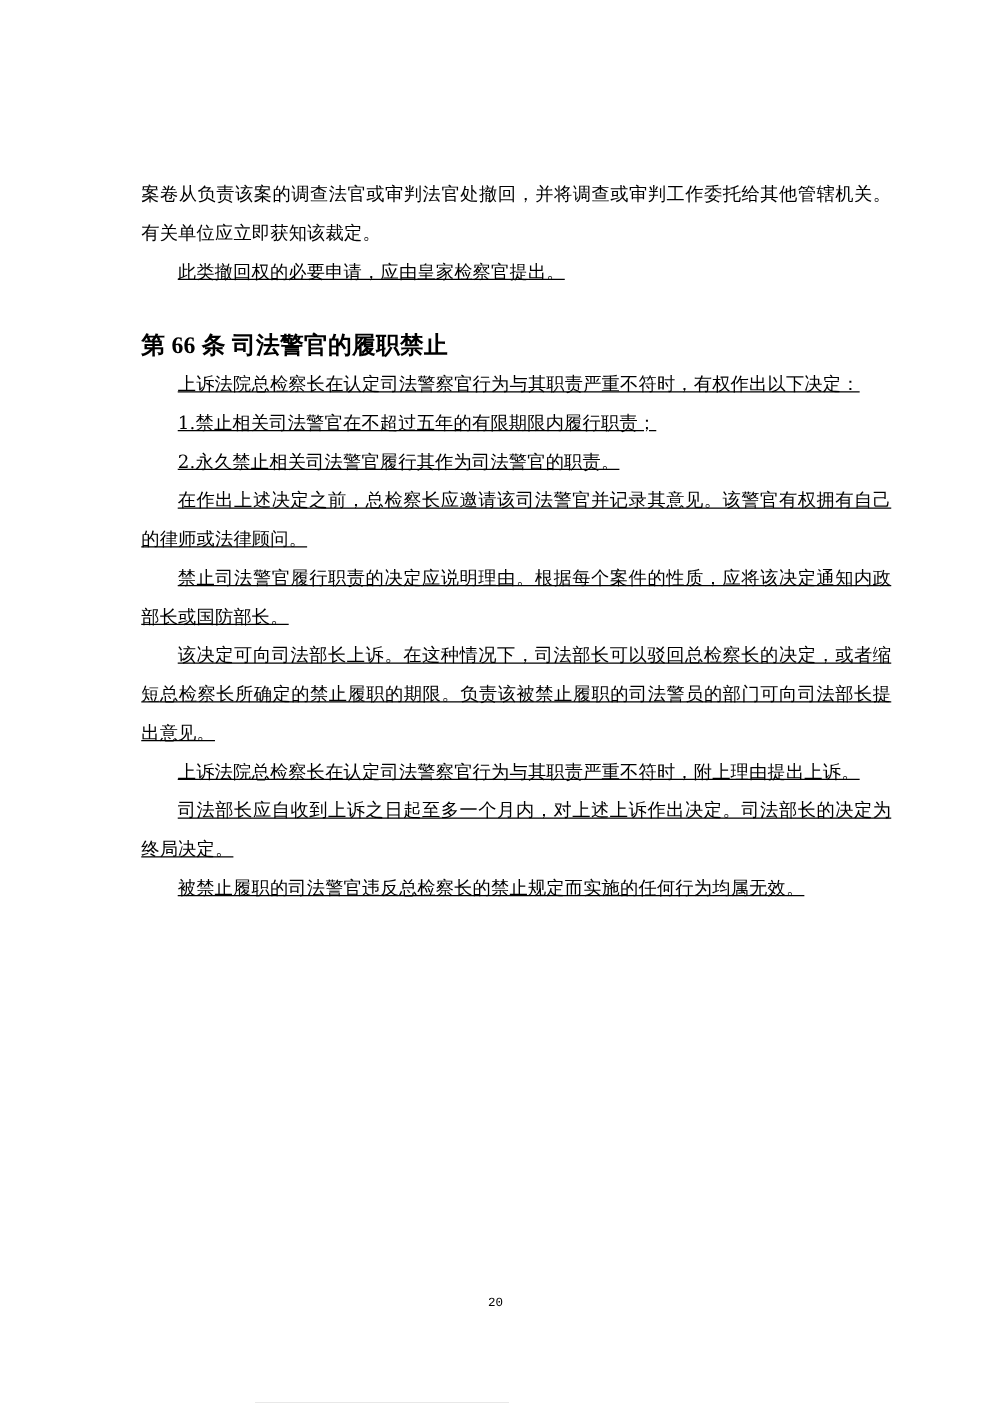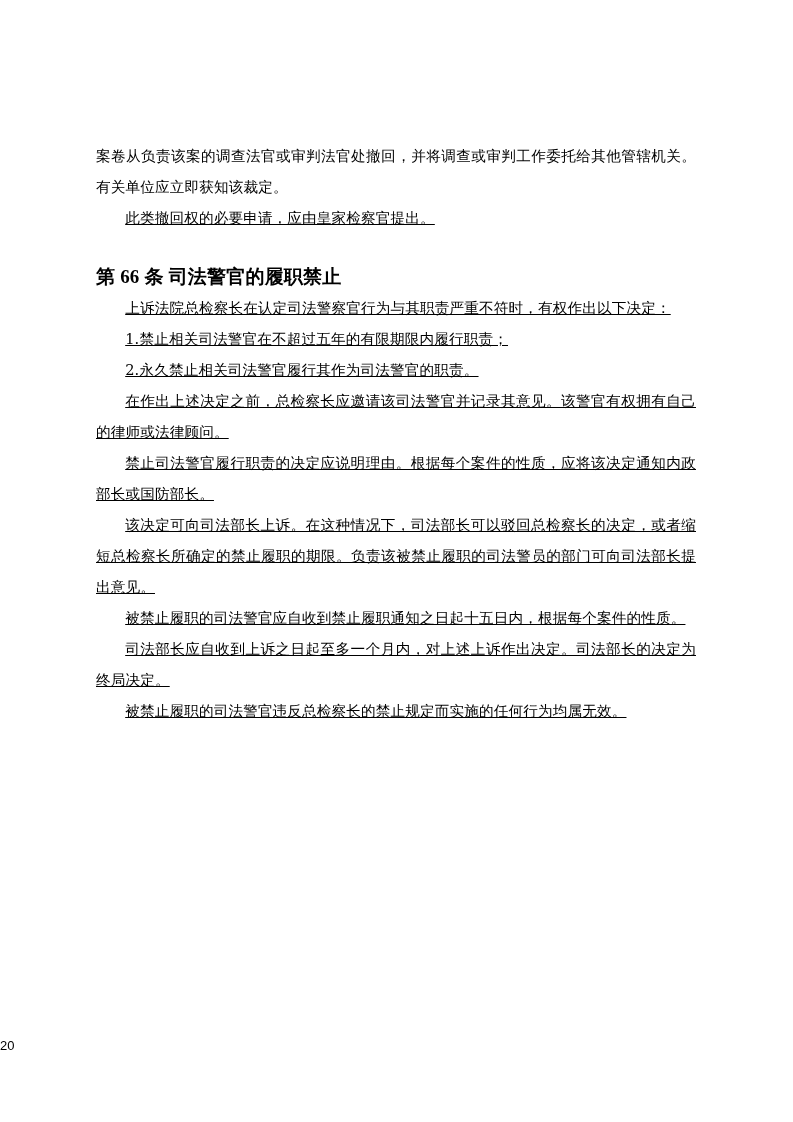--- a/index.html
+++ b/index.html
@@ -13,21 +13,21 @@
     height: 1122px;
     background: #ffffff;
     margin: 0 auto;
     box-sizing: border-box;
     overflow: hidden;
     font-family: "DejaVu Serif", "Liberation Serif", serif;
     color: #000000;
   }
   .content {
     position: absolute;
-    left: 96px;
+    left: 113px;
     top: 140px;
     width: 600px;
   }
   .para {
     font-size: 14.6px;
     line-height: 31px;
     text-align: justify;
     text-justify: inter-ideograph;
     margin: 0;
     letter-spacing: 0.15px;
@@ -45,38 +45,38 @@
     font-family: Liberation Serif, serif;
   }
   .spacer-lg {
     height: 28px;
   }
   .pagenum {
     position: absolute;
     left: 0;
     right: 0;
     top: 1038px;
-    text-align: left;
-    font-size: 13px;
-    font-family: Liberation Sans, sans-serif;
+    text-align: center;
+    font-size: 10px;
+    font-family: Liberation Mono, monospace;
   }
 </style>
 </head>
 <body>
 
 <div class="page">
   <div class="content">
     <p class="para">案卷从负责该案的调查法官或审判法官处撤回，并将调查或审判工作委托给其他管辖机关。有关单位应立即获知该裁定。</p>
     <p class="para indent">此类撤回权的必要申请，应由皇家检察官提出。</p>
     <div class="spacer-lg"></div>
     <p class="heading">第 66 条  司法警官的履职禁止</p>
     <p class="para indent">上诉法院总检察长在认定司法警察官行为与其职责严重不符时，有权作出以下决定：</p>
     <p class="para indent">1.禁止相关司法警官在不超过五年的有限期限内履行职责；</p>
     <p class="para indent">2.永久禁止相关司法警官履行其作为司法警官的职责。</p>
     <p class="para indent">在作出上述决定之前，总检察长应邀请该司法警官并记录其意见。该警官有权拥有自己的律师或法律顾问。</p>
     <p class="para indent">禁止司法警官履行职责的决定应说明理由。根据每个案件的性质，应将该决定通知内政部长或国防部长。</p>
     <p class="para indent">该决定可向司法部长上诉。在这种情况下，司法部长可以驳回总检察长的决定，或者缩短总检察长所确定的禁止履职的期限。负责该被禁止履职的司法警员的部门可向司法部长提出意见。</p>
-    <p class="para indent">被禁止履职的司法警官应自收到禁止履职通知之日起十五日内，根据每个案件的性质。</p>
+    <p class="para indent">上诉法院总检察长在认定司法警察官行为与其职责严重不符时，附上理由提出上诉。</p>
     <p class="para indent">司法部长应自收到上诉之日起至多一个月内，对上述上诉作出决定。司法部长的决定为终局决定。</p>
     <p class="para indent">被禁止履职的司法警官违反总检察长的禁止规定而实施的任何行为均属无效。</p>
   </div>
   <div class="pagenum">20</div>
 </div>
 
 </body></html>

